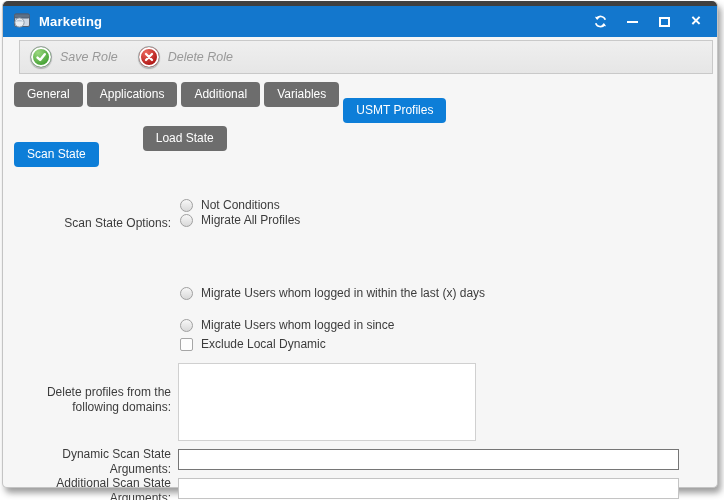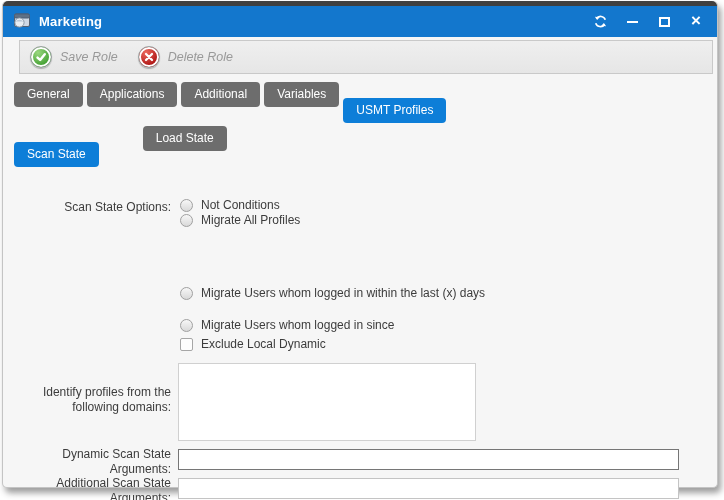--- a/index.html
+++ b/index.html
@@ -138,21 +138,21 @@
     <div class="tab active">USMT Profiles</div>
   </div>
 
   <div class="tabs row2">
     <div class="tab active">Scan State</div>
     <div class="tab">Load State</div>
   </div>
 
   <div class="content">
 
-    <div class="flabel" style="top:33px">Scan State Options:</div>
+    <div class="flabel" style="top:49px">Scan State Options:</div>
 
     <div class="ctl-row" style="top:31px">
       <span class="radio"></span>
       <span class="lbl">Not Conditions</span>
     </div>
     <div class="ctl-row" style="top:46px">
       <span class="radio"></span>
       <span class="lbl">Migrate All Profiles</span>
     </div>
 
@@ -163,21 +163,21 @@
     <div class="ctl-row" style="top:151px">
       <span class="radio"></span>
       <span class="lbl">Migrate Users whom logged in since</span>
     </div>
 
     <div class="ctl-row" style="top:170px">
       <span class="checkbox"></span>
       <span class="lbl">Exclude Local Dynamic</span>
     </div>
 
-    <div class="flabel" style="top:218px">Identify profiles from the
+    <div class="flabel" style="top:218px">Delete profiles from the
 following domains:</div>
     <textarea class="domains-box" style=""></textarea>
 
     <div class="flabel" style="top:280px">Dynamic Scan State
 Arguments:</div>
     <input class="text-input strong" style="top: 282px;" type="text" value="">
 
     <div class="flabel" style="top:309px">Additional Scan State
 Arguments:</div>
     <input class="text-input" style="top: 311px;" type="text" value="">

